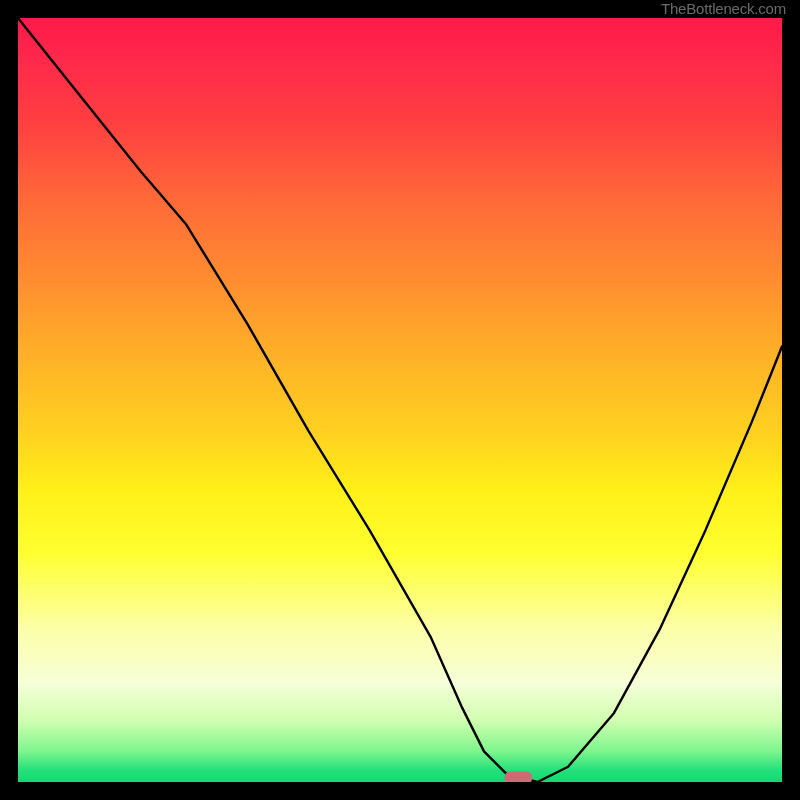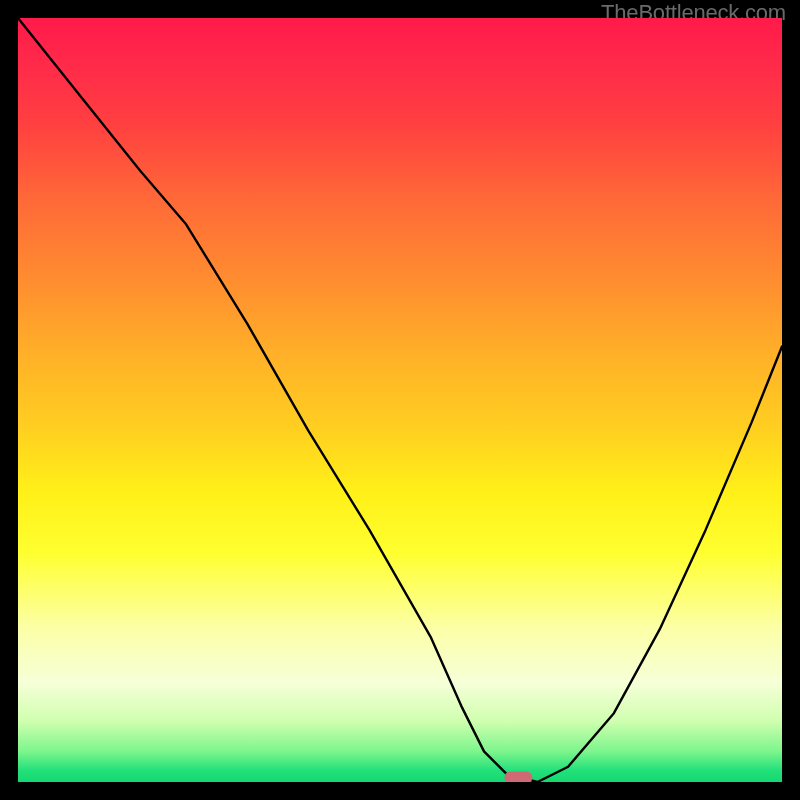--- a/index.html
+++ b/index.html
@@ -60,21 +60,21 @@
   }
   .marker {
     fill: #cf6a74;
     stroke: none;
   }
   .watermark {
     position: absolute;
     top: 0px;
     right: 14px;
     font-family: Arial, Helvetica, sans-serif;
-    font-size: 22px;
+    font-size: 15px;
     font-weight: 400;
     color: #6a6a6a;
     letter-spacing: -0.2px;
   }
 </style>
 </head>
 <body>
 
 <div class="chart-container">
   <div class="watermark">TheBottleneck.com</div>

